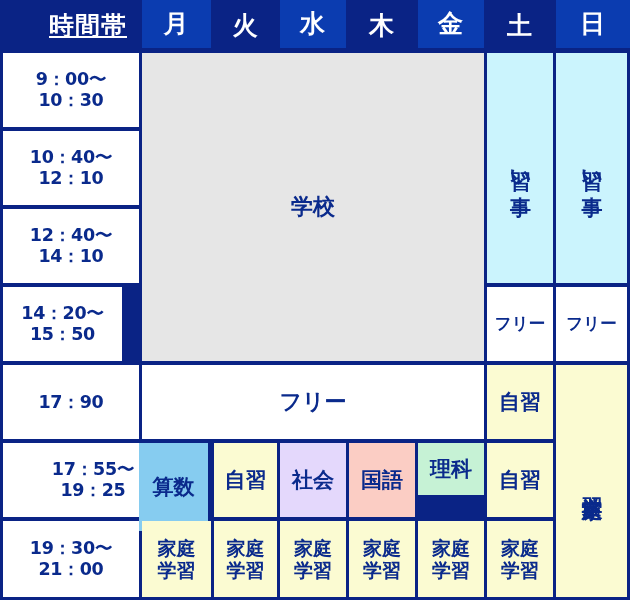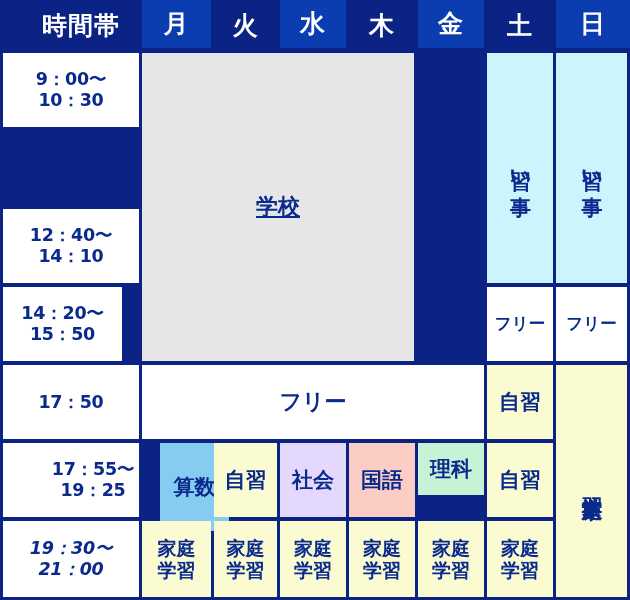--- a/index.html
+++ b/index.html
@@ -64,74 +64,78 @@
     text-orientation: upright;
   }
   .two-line { flex-direction: column; }
   .two-line span { display: block; white-space: nowrap; }
 </style>
 </head>
 <body>
 
 <div id="timetable">
 
-  <div class="cell hd hd-dark" style="left:13px;   top:3px;  width:136px; height:45px;">時間帯</div>
+  <div class="cell hd hd-dark" style="left:20px;   top:3px;  width:136px; height:45px;text-decoration:underline;">時間帯</div>
 
   <div class="cell hd hd-light" style="left:142px; top:0px;  width:69px;  height:48px;">月</div>
   <div class="cell hd hd-dark" style="left:214px; top:3px;  width:63px;  height:45px;">火</div>
   <div class="cell hd hd-light" style="left:280px; top:0px;  width:66px;  height:48px;">水</div>
   <div class="cell hd hd-dark" style="left:349px; top:3px;  width:66px;  height:45px;">木</div>
   <div class="cell hd hd-light" style="left:418px; top:0px;  width:66px;  height:48px;">金</div>
   <div class="cell hd hd-dark" style="left:487px; top:3px;  width:66px;  height:45px;">土</div>
   <div class="cell hd hd-light" style="left:556px; top:0px;  width:74px;  height:48px;">日</div>
 
   <div class="cell time" style="left:3px; top:53px; width:136px; height:74px;justify-content:center;">
     <span>9：00〜</span>
     <span>10：30</span>
   </div>
+  <div class="cell time" style="left:3px; top:131px; width:136px; height:74px;">
+    <span>10：40〜</span>
+    <span>12：10</span>
+  </div>
   <div class="cell time" style="left:3px; top:209px; width:136px; height:74px;">
     <span>12：40〜</span>
     <span>14：10</span>
   </div>
   <div class="cell time" style="left:3px; top:287px; width:119px; height:74px;">
     <span>14：20〜</span>
     <span>15：50</span>
   </div>
   <div class="cell time" style="left:3px; top:365px; width:136px; height:74px;">
-    <span>17：50</span>
+    <span>17：90</span>
   </div>
   <div class="cell time" style="left:3px; top:443px; width:136px; height:74px;padding-left:44px;">
     <span>17：55〜</span>
     <span>19：25</span>
   </div>
-  <div class="cell time" style="left:3px; top:521px; width:136px; height:76px;font-style:italic;">
+  <div class="cell time" style="left:3px; top:521px; width:136px; height:76px;">
     <span>19：30〜</span>
     <span>21：00</span>
   </div>
 
-  <div class="cell school" style="left:142px; top:53px; width:272px; height:308px;text-decoration:underline;">学校</div>
+  <div class="cell school" style="left:142px; top:53px; width:342px; height:308px;">学校</div>
 
   <div class="cell lesson" style="left:487px; top:53px; width:66px; height:230px;">
     <span class="vert">習い事</span>
   </div>
   <div class="cell lesson" style="left:556px; top:53px; width:71px; height:230px;">
     <span class="vert">習い事</span>
   </div>
 
   <div class="cell free-sm" style="left:487px; top:287px; width:66px; height:74px;">フリー</div>
   <div class="cell free-sm" style="left:556px; top:287px; width:71px; height:74px;">フリー</div>
 
   <div class="cell free" style="left:142px; top:365px; width:342px; height:74px;">フリー</div>
   <div class="cell selfstudy" style="left:487px; top:365px; width:66px; height:74px;">自習</div>
 
   <div class="cell homework-v" style="left:556px; top:365px; width:71px; height:232px;">
     <span class="vert">家庭学習</span>
   </div>
 
-  <div class="cell sub-math" style="left:160px; top:443px; width:69px; height:88px;text-align:center;">算数</div>
+  <div class="cell sub-math" style="left:139px; top:443px; width:69px; height:88px;text-align:center;">算数</div>
   <div class="cell sub-self" style="left:214px; top:443px; width:63px; height:74px;">自習</div>
   <div class="cell sub-soc" style="left:280px; top:443px; width:66px; height:74px;">社会</div>
   <div class="cell sub-jpn" style="left:349px; top:443px; width:66px; height:74px;">国語</div>
   <div class="cell sub-sci" style="left:418px; top:443px; width:66px; height:52px;">理科</div>
   <div class="cell sub-self" style="left:487px; top:443px; width:66px; height:74px;">自習</div>
 
   <div class="cell homework two-line" style="left:142px; top:521px; width:69px; height:76px;">
     <span>家庭</span>
     <span>学習</span>
   </div>

